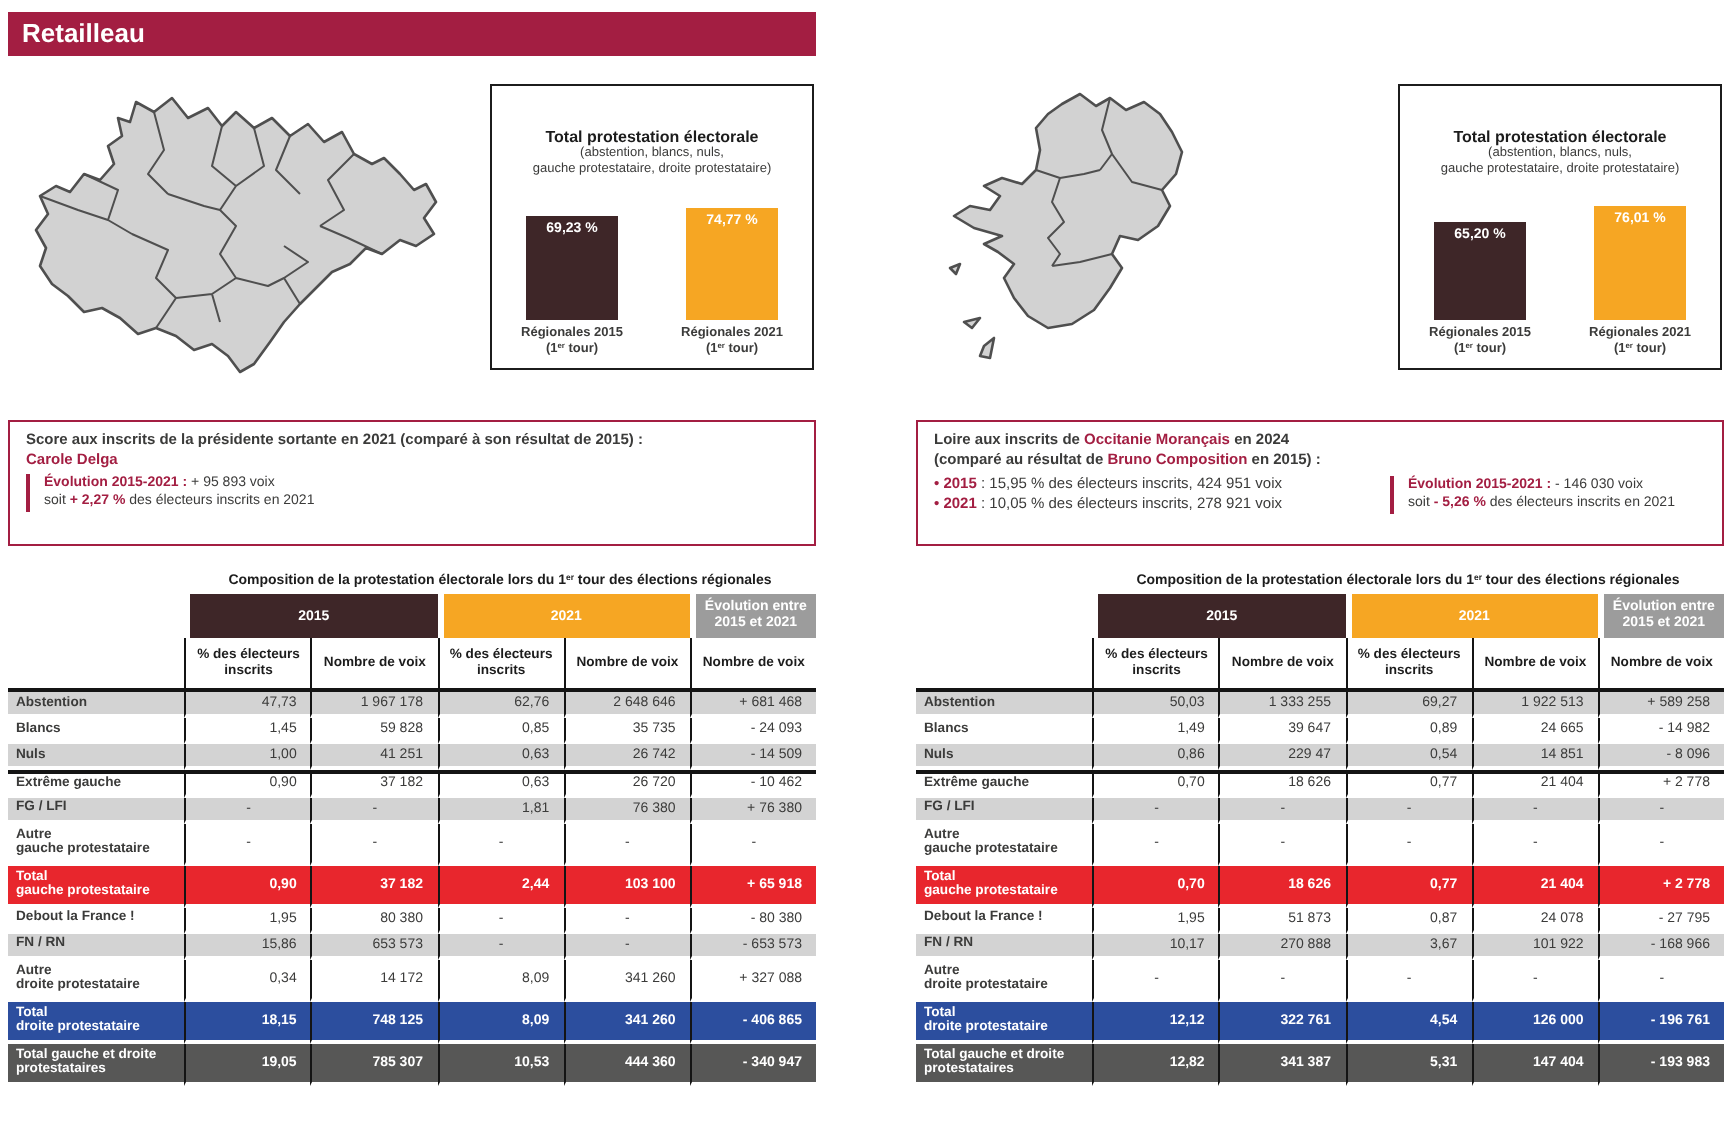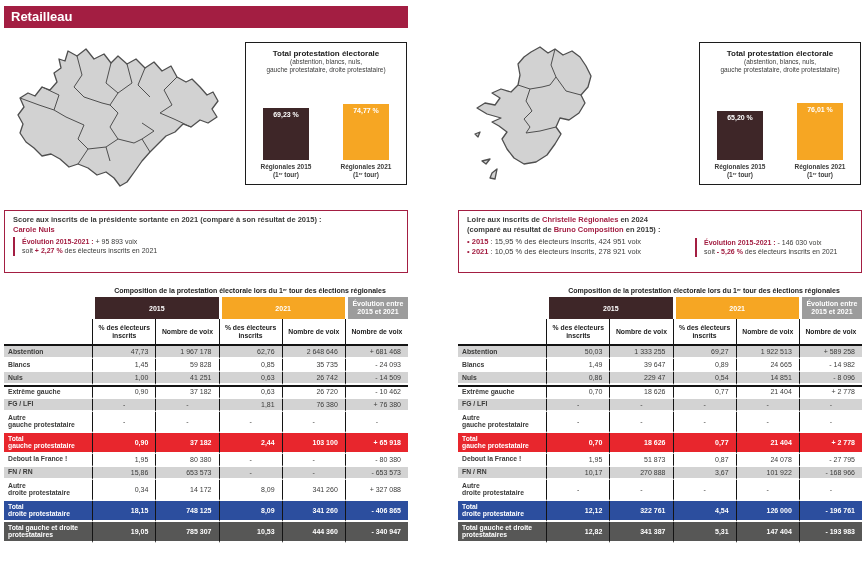--- a/index.html
+++ b/index.html
@@ -8,21 +8,21 @@
   .panel{position:absolute;top:0;width:404px;height:568px;}
   
   .rbar{position:absolute;top:6px;left:0;width:100%;height:22px;background:var(--brand);}
   .rbar span{display:block;padding-left:7px;line-height:22px;font-size:13px;font-weight:bold;color:#fff;}
   
   .map{position:absolute;top:35px;left:10px;}
   .map path{fill:var(--map-fill);stroke:var(--map-stroke);stroke-width:1.3;stroke-linejoin:round;}
   .map path.inner{fill:none;stroke-width:1;}
   
   .chartbox{position:absolute;top:42px;left:241px;width:162px;height:143px;border:1px solid #1c1c1c;box-sizing:border-box;}
-  .ct{margin-top:6px;text-align:center;font-size:8px;font-weight:bold;color:#1c1c1c;}
+  .ct{margin-top:21px;text-align:center;font-size:8px;font-weight:bold;color:#1c1c1c;}
   .cs{text-align:center;font-size:6.5px;line-height:1.25;color:#3b3b3a;}
   .bars{position:absolute;left:0;right:0;bottom:4px;display:flex;}
   .barcol{width:50%;display:flex;flex-direction:column;align-items:center;justify-content:flex-end;}
   .bar{width:46px;}
   .bar.b2015{background:var(--brown);}
   .bar.b2021{background:var(--orange);}
   .bval{display:block;text-align:center;margin-top:3px;font-size:7px;font-weight:bold;color:#fff;white-space:nowrap;}
   .blab{margin-top:3px;text-align:center;font-size:6.5px;font-weight:bold;color:#3b3b3a;line-height:1.25;height:17px;}
   sup{font-size:60%;vertical-align:baseline;position:relative;top:-0.45em;}
   
@@ -101,21 +101,21 @@
           <div class="blab">
             <span>Régionales 2021</span><br>
             <span>(1</span><sup>er</sup><span> tour)</span>
           </div>
         </div>
       </div>
     </div>
 
     <div class="scorebox">
       <div class="stitle"><span class="pb">Score aux inscrits de la présidente sortante en 2021 (comparé à son résultat de 2015) :</span></div>
-      <div class="stitle"><span class="pr">Carole Nuls</span></div>
+      <div class="stitle"><span class="pr">Carole Delga</span></div>
       <div class="srow">
         <div class="sevo">
           <div class="sline"><span class="pr">Évolution 2015-2021 : </span><span class="pp">+ 95 893 voix</span></div>
           <div class="sline"><span class="pp">soit </span><span class="pr">+ 2,27 %</span><span class="pp"> des électeurs inscrits en 2021</span></div>
         </div>
       </div>
     </div>
 
     <div class="ttitle">
       <span>Composition de la protestation électorale lors du 1</span><sup>er</sup><span> tour des élections régionales</span>
@@ -283,21 +283,21 @@
           </div>
           <div class="blab">
             <span>Régionales 2021</span><br>
             <span>(1</span><sup>er</sup><span> tour)</span>
           </div>
         </div>
       </div>
     </div>
 
     <div class="scorebox">
-      <div class="stitle"><span class="pb">Loire aux inscrits de </span><span class="pr">Christelle Régionales</span><span class="pb"> en 2024</span></div>
+      <div class="stitle"><span class="pb">Loire aux inscrits de </span><span class="pr">Occitanie Morançais</span><span class="pb"> en 2024</span></div>
       <div class="stitle"><span class="pb">(comparé au résultat de </span><span class="pr">Bruno Composition</span><span class="pb"> en 2015) :</span></div>
       <div class="srow">
         <div class="sbullets">
             <div class="bullet"><span class="dot">• </span><span class="byear">2015</span><span class="btext"> : 15,95 % des électeurs inscrits, 424 951 voix</span></div>
             <div class="bullet"><span class="dot">• </span><span class="byear">2021</span><span class="btext"> : 10,05 % des électeurs inscrits, 278 921 voix</span></div>
           </div>
         <div class="sevo">
           <div class="sline"><span class="pr">Évolution 2015-2021 : </span><span class="pp">- 146 030 voix</span></div>
           <div class="sline"><span class="pp">soit </span><span class="pr">- 5,26 %</span><span class="pp"> des électeurs inscrits en 2021</span></div>
         </div>

